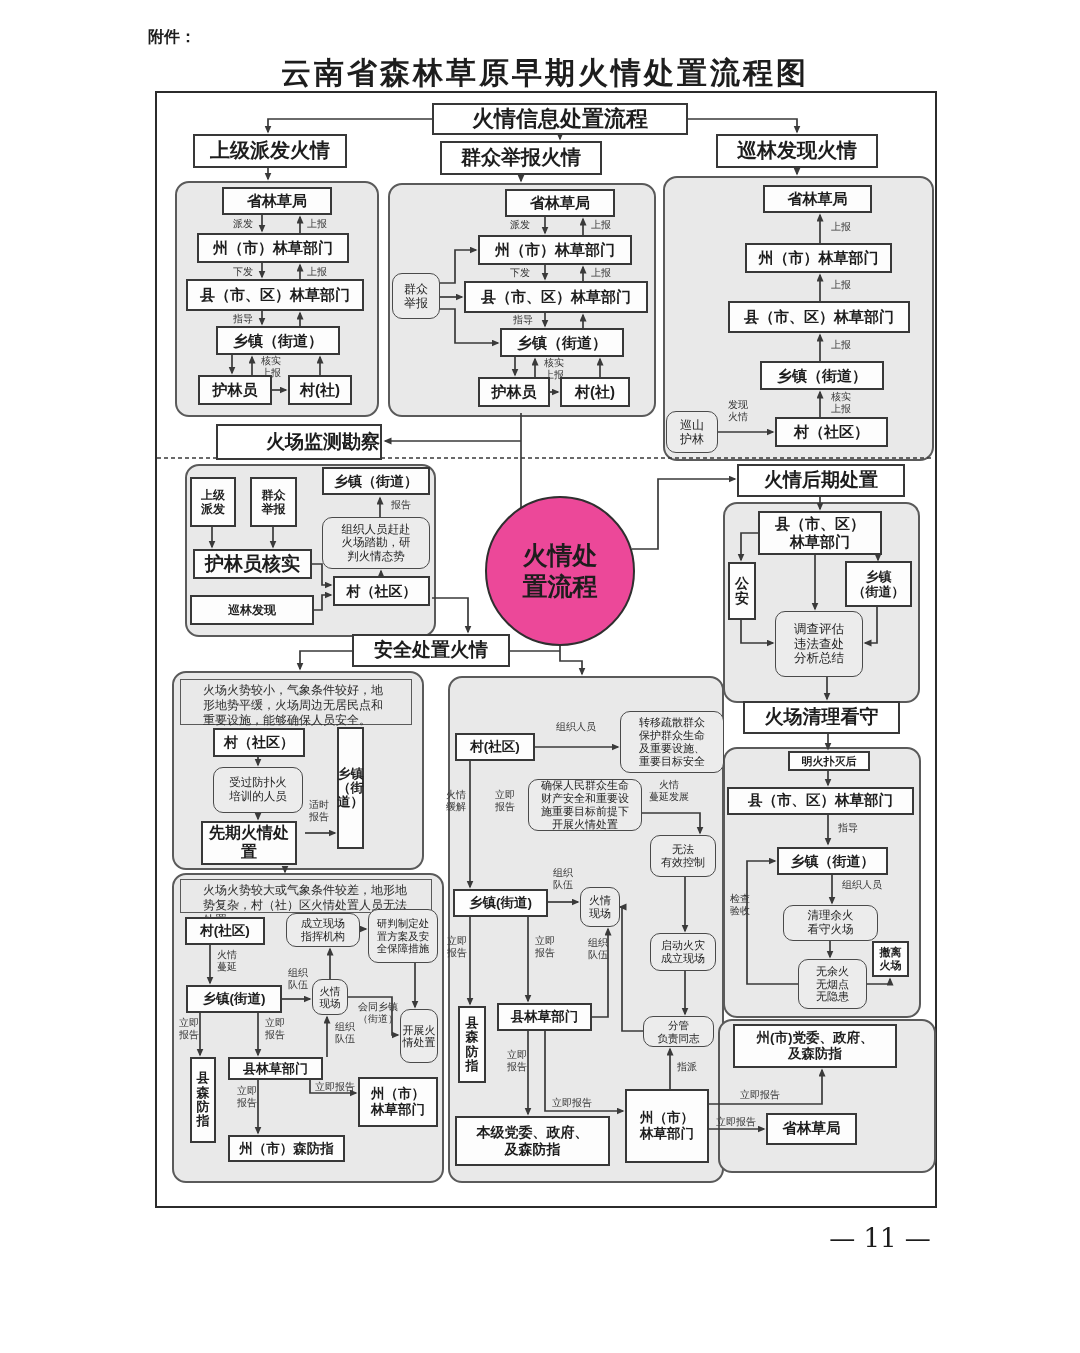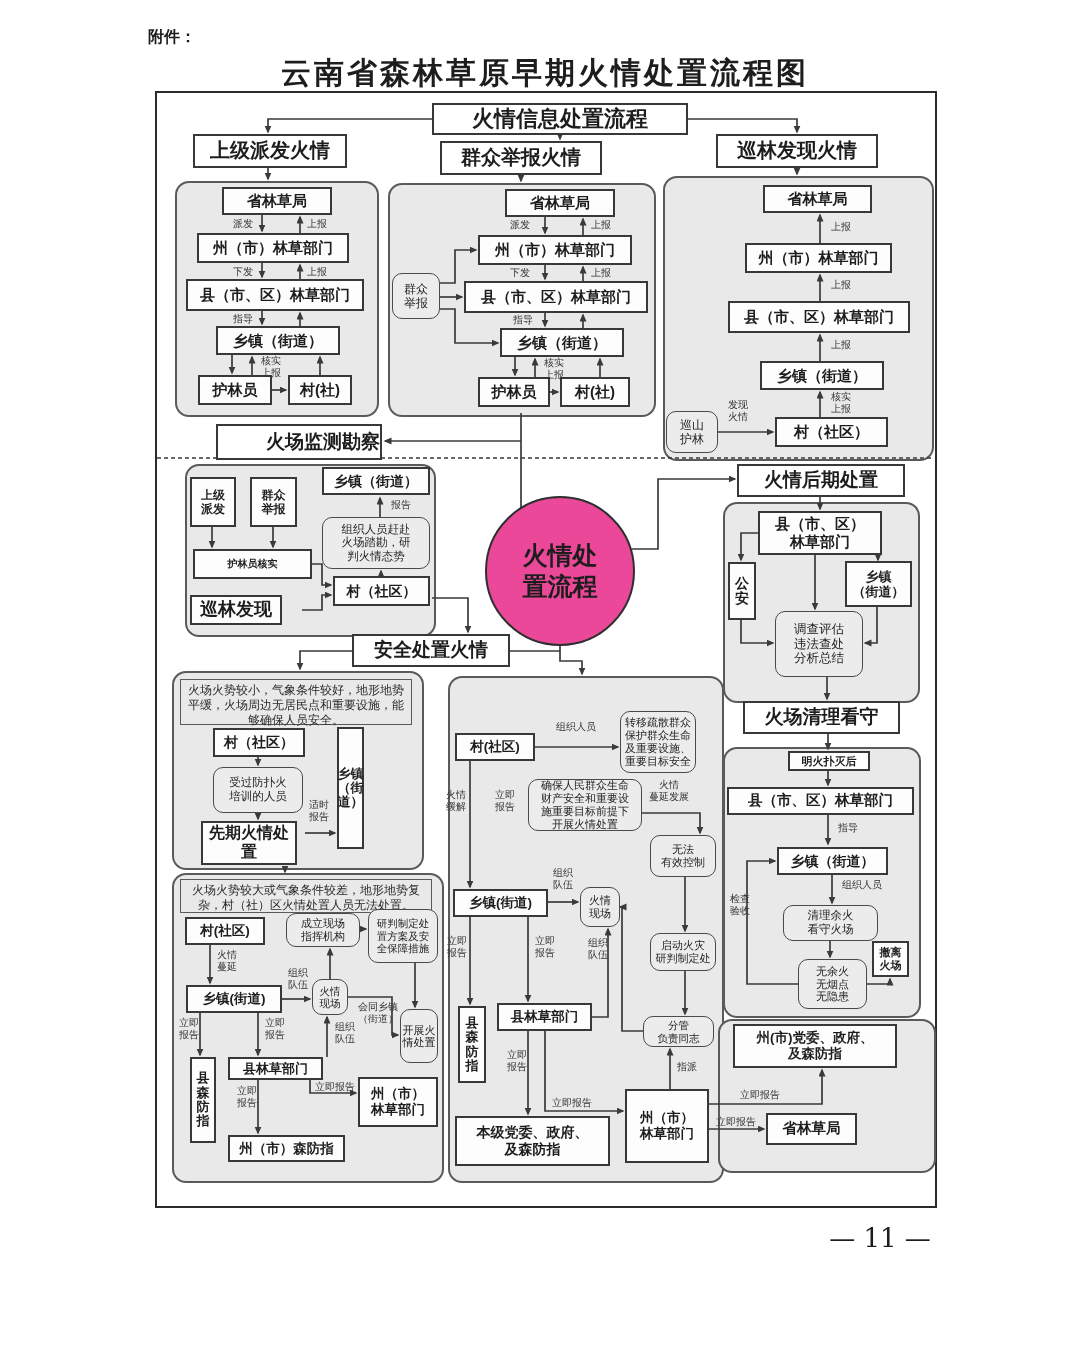--- a/index.html
+++ b/index.html
@@ -7,21 +7,21 @@
         font-family:"Liberation Sans",sans-serif;color:#1d1d1d;overflow:hidden;margin-top:21px;}
   .abs{position:absolute;}
   .mainborder{position:absolute;border:2.5px solid #2b2b2b;background:transparent;}
   .ct{position:absolute;background:#e9e9e9;border:2px solid #5a5a5a;border-radius:14px;}
   .box{position:absolute;background:#fdfdfd;border:2px solid #383838;display:flex;
        align-items:center;justify-content:center;text-align:center;font-weight:600;
        line-height:1.18;white-space:pre-line;box-sizing:border-box;}
   .rd{border-radius:10px;background:#ececec;border:1.8px solid #4a4a4a;font-weight:500;}
   .hd{font-weight:700;border-width:2.4px;background:#fff;}
   .cond{position:absolute;border:1.6px solid #5a5a5a;background:transparent;
-        font-size:12px;line-height:1.25;padding:3px 4px;text-align:center;
+        font-size:12px;line-height:1.25;padding:3px 22px;text-align:left;
         box-sizing:border-box;white-space:normal;color:#2a2a2a;font-weight:500;}
   .lbl{position:absolute;font-size:10px;color:#333;text-align:center;line-height:1.2;
        white-space:pre-line;font-weight:500;}
   .vbox{line-height:1.1;padding:2px 0;}
   .circle{position:absolute;border:2.6px solid #2f2f2f;border-radius:50%;background:#ec4899;
           display:flex;align-items:center;justify-content:center;text-align:center;
           font-weight:700;white-space:pre-line;line-height:1.25;box-sizing:border-box;}
   .title{position:absolute;text-align:center;font-weight:700;}
   .wires{position:absolute;left:0;top:0;pointer-events:none;}
   .pagenum{position:absolute;font-family:"DejaVu Serif",serif;font-weight:500;}
@@ -198,22 +198,22 @@
 上报</div>
   <div class="lbl" style="left:720px;top:378px;width:36px;">发现
 火情</div>
 
   <div class="box hd" style="left:216px;top:403px;width:166px;height:36px;font-size:19px;padding-left:48px;">火场监测勘察</div>
   <div class="box" style="left:322px;top:446px;width:108px;height:28px;font-size:14px;">乡镇（街道）</div>
   <div class="box" style="left:190px;top:456px;width:46px;height:50px;font-size:12px;">上级
 派发</div>
   <div class="box" style="left:250px;top:456px;width:47px;height:50px;font-size:12px;">群众
 举报</div>
-  <div class="box" style="left:193px;top:528px;width:119px;height:30px;font-size:10px;">护林员核实</div>
-  <div class="box" style="left:190px;top:574px;width:92px;height:30px;font-size:18px;">巡林发现</div>
+  <div class="box" style="left:193px;top:528px;width:119px;height:30px;font-size:19px;">护林员核实</div>
+  <div class="box" style="left:190px;top:574px;width:124px;height:30px;font-size:12px;">巡林发现</div>
   <div class="box" style="left:333px;top:555px;width:97px;height:30px;font-size:14px;">村（社区）</div>
   <div class="box rd" style="left:322px;top:496px;width:108px;height:52px;font-size:11.5px;">组织人员赶赴
 火场踏勘，研
 判火情态势</div>
   <div class="lbl" style="left:386px;top:478px;width:30px;">报告</div>
 
   <div class="circle" style="left:485px;top:475px;width:150px;height:150px;font-size:25px;">火情处
 置流程</div>
 
   <div class="box hd" style="left:737px;top:443px;width:168px;height:33px;font-size:19px;">火情后期处置</div>
@@ -231,37 +231,37 @@
   <div class="cond" style="left:180px;top:658px;width:232px;height:46px;">火场火势较小，气象条件较好，地形地势平缓，火场周边无居民点和重要设施，能够确保人员安全。</div>
   <div class="box" style="left:213px;top:707px;width:92px;height:29px;font-size:14px;">村（社区）</div>
   <div class="box rd" style="left:213px;top:746px;width:90px;height:46px;font-size:11.5px;">受过防扑火
 培训的人员</div>
   <div class="box" style="left:201px;top:800px;width:96px;height:44px;font-size:16px;">先期火情处置</div>
   <div class="box vbox" style="left:337px;top:706px;width:27px;height:122px;font-size:13px;">乡镇（街道）</div>
   <div class="lbl" style="left:302px;top:778px;width:34px;">适时
 报告</div>
 
   <div class="box" style="left:455px;top:712px;width:80px;height:28px;font-size:13.5px;">村(社区)</div>
-  <div class="box rd" style="left:620px;top:690px;width:76px;height:62px;font-size:11px;">转移疏散群众
+  <div class="box rd" style="left:620px;top:690px;width:104px;height:62px;font-size:11px;">转移疏散群众
 保护群众生命
 及重要设施、
 重要目标安全</div>
   <div class="box rd" style="left:528px;top:758px;width:114px;height:52px;font-size:11px;">确保人民群众生命
 财产安全和重要设
 施重要目标前提下
 开展火情处置</div>
   <div class="box rd" style="left:650px;top:814px;width:66px;height:42px;font-size:11px;">无法
 有效控制</div>
   <div class="box" style="left:453px;top:868px;width:95px;height:28px;font-size:13.5px;">乡镇(街道)</div>
   <div class="box rd" style="left:580px;top:866px;width:40px;height:40px;font-size:11px;">火情
 现场</div>
   <div class="box vbox" style="left:458px;top:985px;width:28px;height:77px;font-size:13px;">县森防指</div>
   <div class="box" style="left:497px;top:982px;width:95px;height:28px;font-size:13.5px;">县林草部门</div>
   <div class="box rd" style="left:650px;top:912px;width:66px;height:38px;font-size:11px;">启动火灾
-研判制定处</div>
+成立现场</div>
   <div class="box rd" style="left:643px;top:995px;width:71px;height:31px;font-size:10.5px;">分管
 负责同志</div>
   <div class="box" style="left:455px;top:1095px;width:155px;height:50px;font-size:14px;">本级党委、政府、
 及森防指</div>
   <div class="box" style="left:625px;top:1068px;width:84px;height:74px;font-size:13.5px;">州（市）
 林草部门</div>
   <div class="lbl" style="left:550px;top:700px;width:52px;">组织人员</div>
   <div class="lbl" style="left:443px;top:768px;width:26px;">火情
 缓解</div>
   <div class="lbl" style="left:492px;top:768px;width:26px;">立即报告</div>

